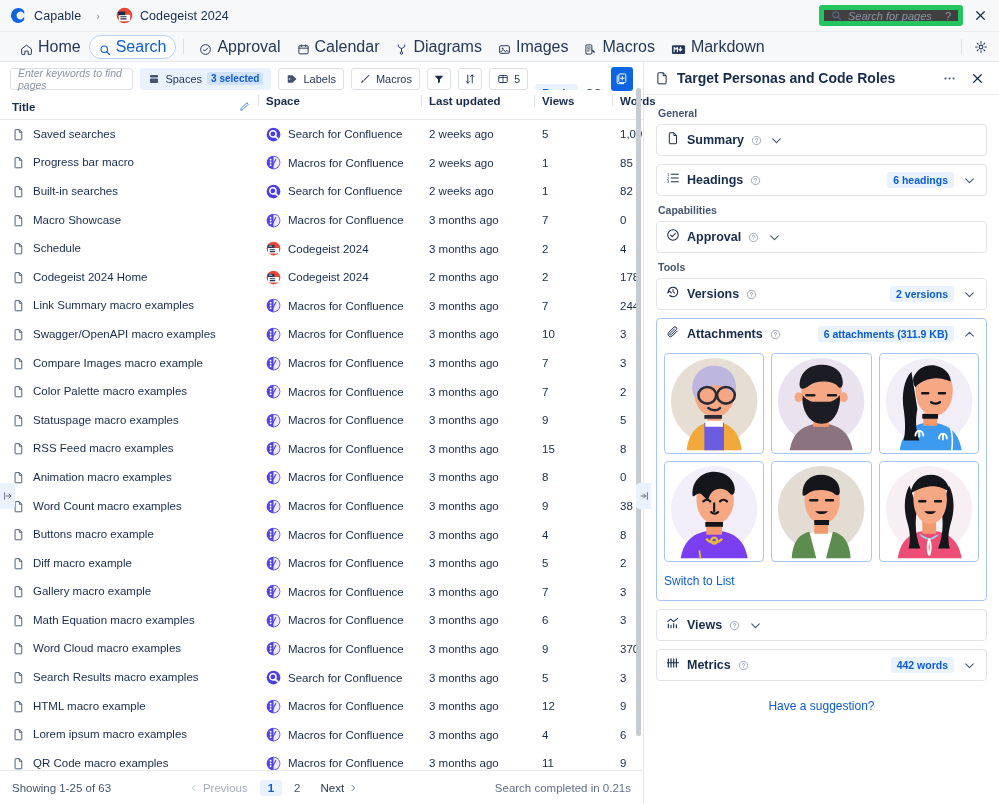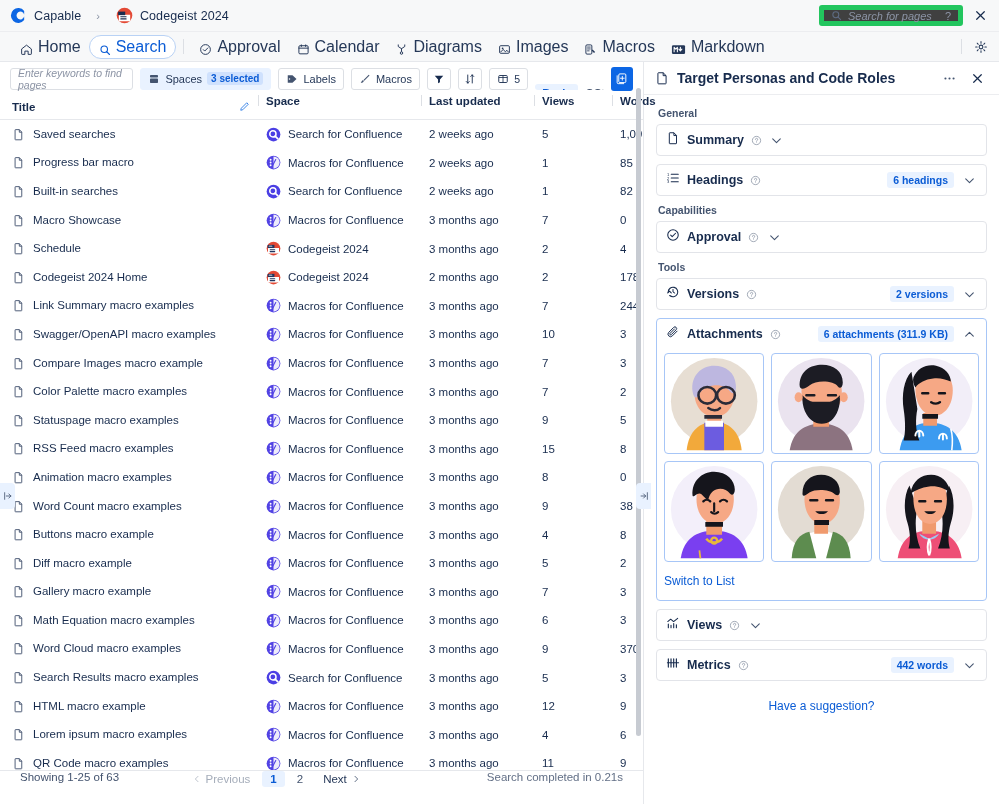--- a/index.html
+++ b/index.html
@@ -118,21 +118,21 @@
   }
   .row .c-title { display: flex; align-items: flex-start; gap: 8px; }
   .row .c-space { display: flex; align-items: center; gap: 7px; }
   .row .c-upd, .row .c-views, .row .c-words { color: #172B4D; }
   .pgicon { width: 13px; height: 13px; flex: 0 0 13px; }
   .spico { width: 15px; height: 15px; flex: 0 0 15px; }
 
   .pager {
     height: 34px; flex: 0 0 34px;
     border-top: 1px solid #E6E8EC;
-    display: flex; align-items: flex-start; padding: 0 20px;
+    display: flex; align-items: center; padding: 0 12px;
     font-size: 11.5px; color: #44546F; gap: 12px;
   }
   .pager .mid { margin-left: auto; margin-right: auto; display: flex; align-items: center; gap: 4px; }
   .pg { padding: 2px 8px; border-radius: 3px; color: #44546F; }
   .pg.cur { background: #E9F2FF; color: #0B5CD5; font-weight: 600; }
   .pg.dim { color: #A5ADBA; display: flex; align-items: center; gap: 5px; }
   .pg.nx { color: #253858; display: flex; align-items: center; gap: 5px; }
   .pager .right { margin-left: auto; color: #626F86; }
 
   

